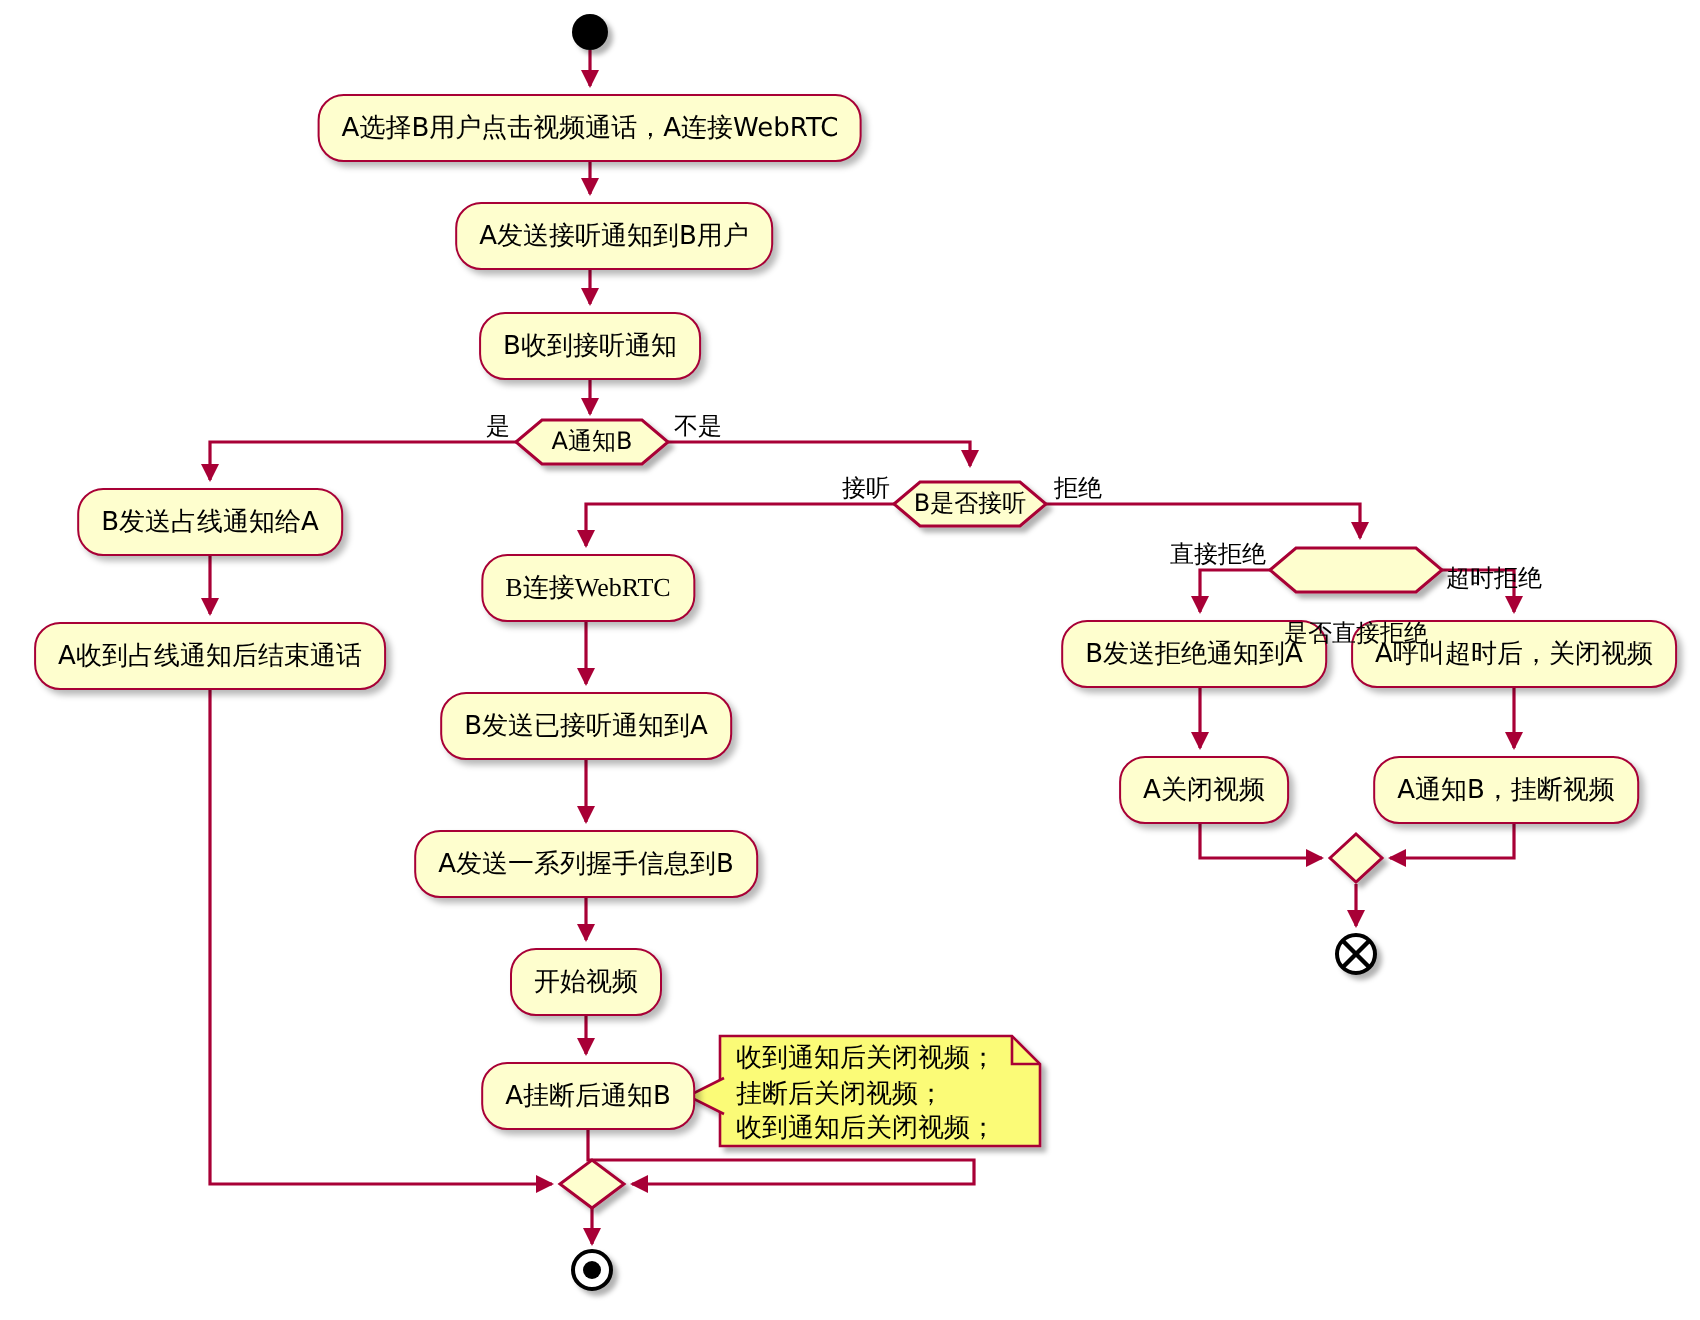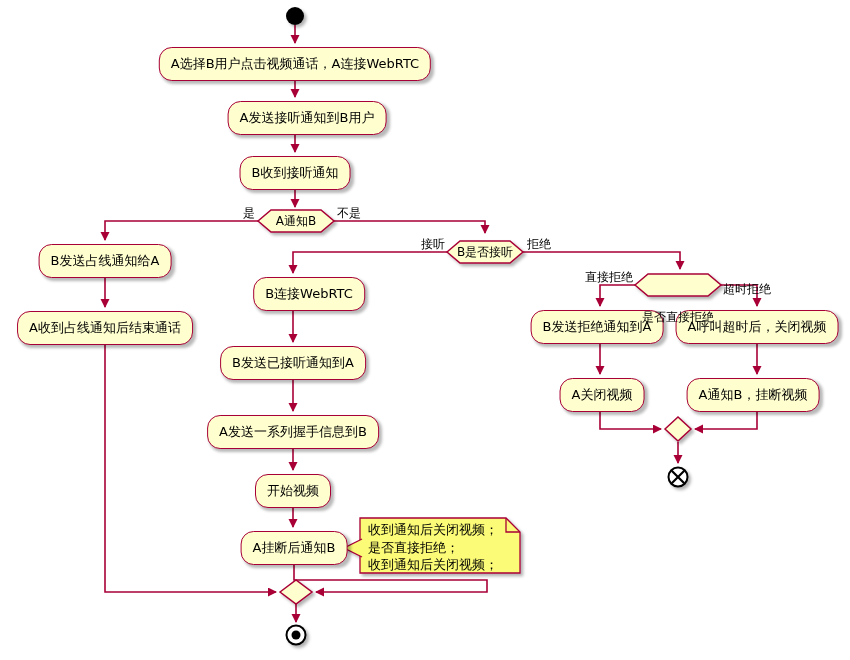--- a/index.html
+++ b/index.html
@@ -100,21 +100,21 @@
     </g>
   </svg>
 
   <div class="activity" style="left:295px;top:47px;">A选择B用户点击视频通话，A连接WebRTC</div>
   <div class="activity" style="left:295px;top:101px;margin-left:12px;">A发送接听通知到B用户</div>
   <div class="activity" style="left:295px;top:156px;">B收到接听通知</div>
 
   <div class="activity" style="left:105px;top:244px;">B发送占线通知给A</div>
   <div class="activity" style="left:105px;top:311px;">A收到占线通知后结束通话</div>
 
-  <div class="activity" style="left:309px;top:277px;">B连接WebRTC</div>
+  <div class="activity" style="left:294px;top:277px;font-family:Liberation Serif, serif;">B连接WebRTC</div>
   <div class="activity" style="left:293px;top:346px;">B发送已接听通知到A</div>
   <div class="activity" style="left:293px;top:415px;">A发送一系列握手信息到B</div>
   <div class="activity" style="left:293px;top:474px;">开始视频</div>
   <div class="activity" style="left:294px;top:531px;">A挂断后通知B</div>
 
   <div class="activity" style="left:597px;top:310px;">B发送拒绝通知到A</div>
   <div class="activity" style="left:757px;top:310px;">A呼叫超时后，关闭视频</div>
   <div class="activity" style="left:602px;top:378px;">A关闭视频</div>
   <div class="activity" style="left:753px;top:378px;">A通知B，挂断视频</div>
 
@@ -124,17 +124,17 @@
 
   <div class="elabel r" style="left:255px;top:206px;">是</div>
   <div class="elabel" style="left:337px;top:206px;">不是</div>
   <div class="elabel r" style="left:445px;top:237px;">接听</div>
   <div class="elabel" style="left:527px;top:237px;">拒绝</div>
   <div class="elabel r" style="left:633px;top:270px;">直接拒绝</div>
   <div class="elabel" style="left:723px;top:282px;">超时拒绝</div>
 
   <div class="note-text" style="left:368px;top:521px;">
     <div>收到通知后关闭视频；</div>
-    <div>是否直接拒绝；</div>
+    <div>挂断后关闭视频；</div>
     <div>收到通知后关闭视频；</div>
   </div>
 
 </div>
 
 </body></html>

